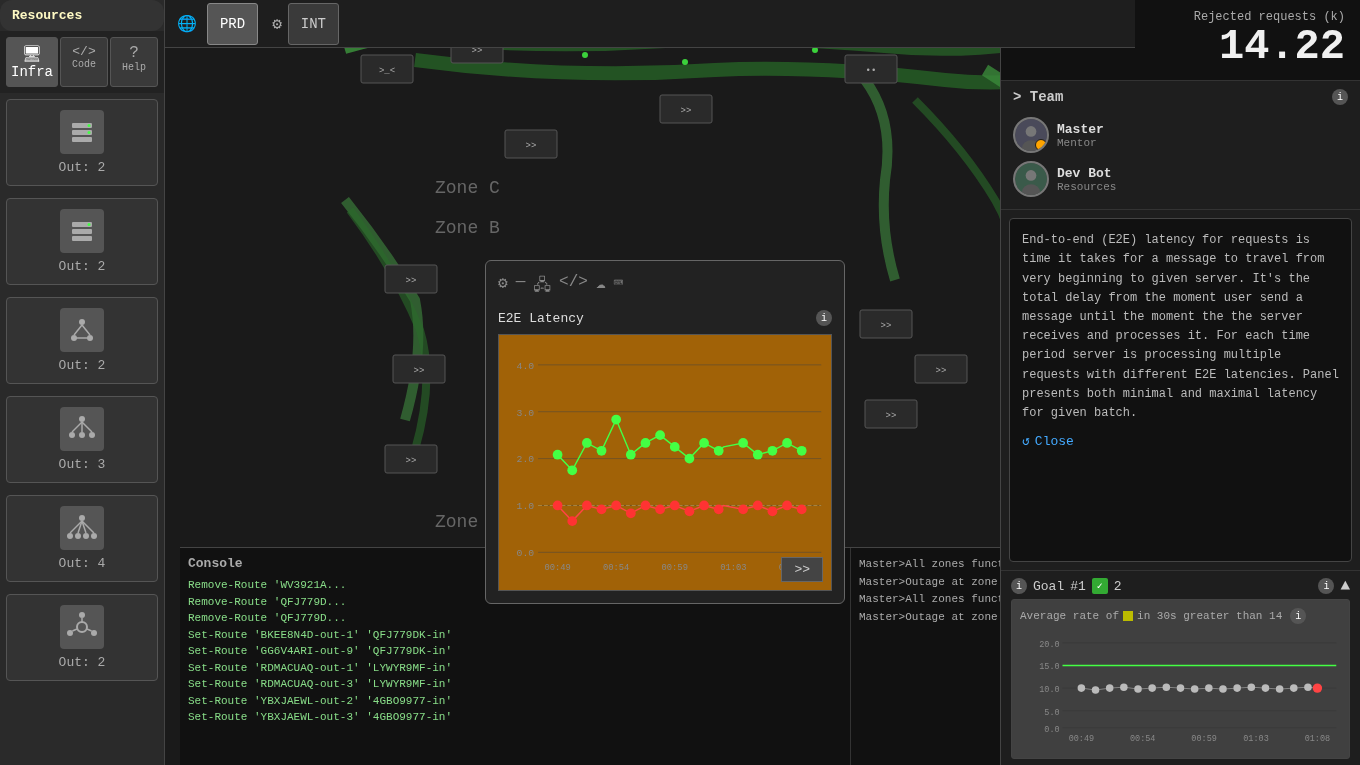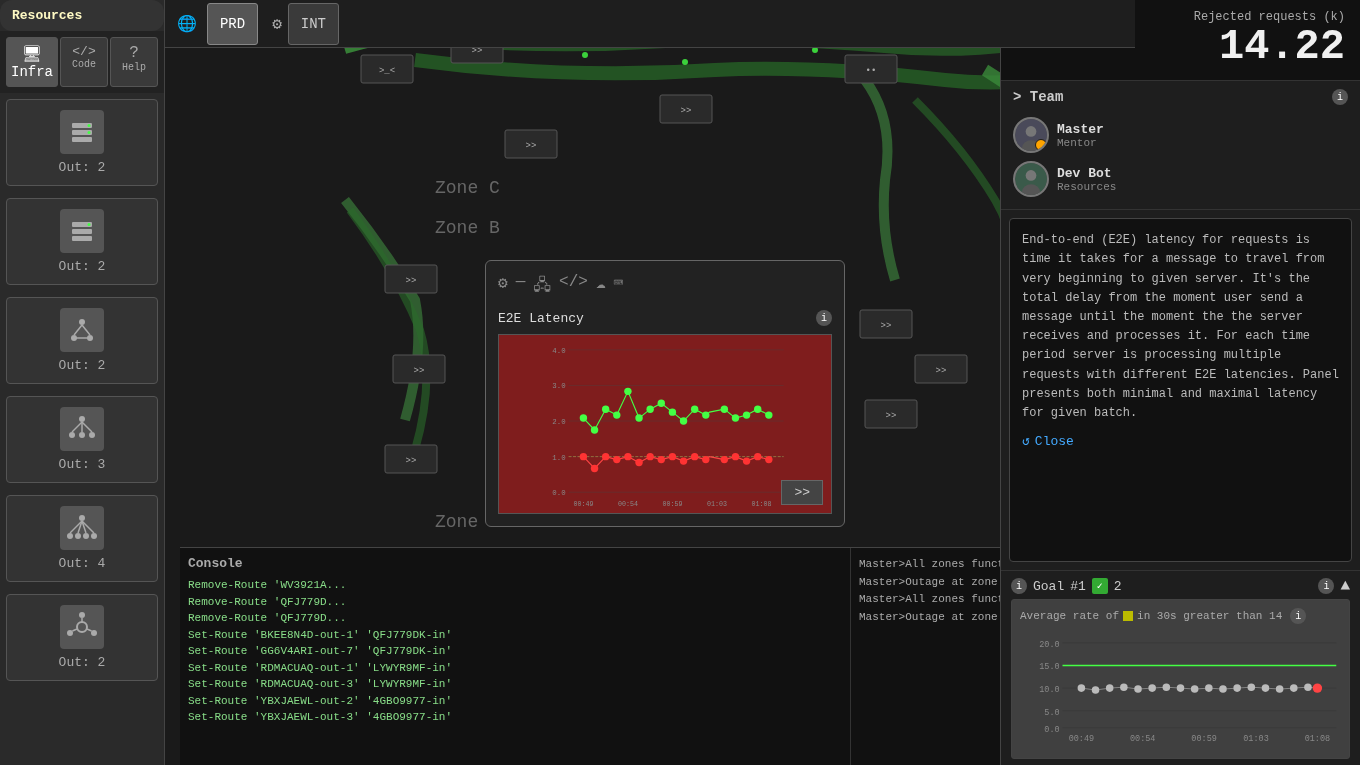--- a/index.html
+++ b/index.html
@@ -360,23 +360,23 @@
       gap: 8px;
       margin-bottom: 10px;
     }
     .popup-icon-btn {
       color: #888;
       font-size: 16px;
       cursor: pointer;
     }
     #latency-chart {
       width: 100%;
-      height: 180px;
+      height: 257px;
       position: relative;
-      background: #7f1d1d;
+      background: #a16207;
       border: 1px solid #555;
     }
     #forward-btn {
       position: absolute;
       bottom: 8px;
       right: 8px;
       background: #444;
       border: 1px solid #666;
       color: #ccc;
       padding: 4px 12px;
@@ -697,21 +697,21 @@
       </div>
     </div>
 
     <div id="console-area">
       <div id="console-left">
         <div id="console-title">Console</div>
         <div class="console-line">Remove-Route 'WV3921A...</div>
         <div class="console-line">Remove-Route 'QFJ779D...</div>
         <div class="console-line">Remove-Route 'QFJ779D...</div>
         <div class="console-line">Set-Route 'BKEE8N4D-out-1' 'QFJ779DK-in'</div>
-        <div class="console-line">Set-Route 'GG6V4ARI-out-7' 'QFJ779DK-in'</div>
+        <div class="console-line">Set-Route 'GG6V4ARI-out-9' 'QFJ779DK-in'</div>
         <div class="console-line">Set-Route 'RDMACUAQ-out-1' 'LYWYR9MF-in'</div>
         <div class="console-line">Set-Route 'RDMACUAQ-out-3' 'LYWYR9MF-in'</div>
         <div class="console-line">Set-Route 'YBXJAEWL-out-2' '4GBO9977-in'</div>
         <div class="console-line">Set-Route 'YBXJAEWL-out-3' '4GBO9977-in'</div>
       </div>
       <div id="console-right">
         <div class="chat-line">Master&gt;All zones function normalized</div>
         <div class="chat-line">Master&gt;Outage at zone 1</div>
         <div class="chat-line">Master&gt;All zones function normalized</div>
         <div class="chat-line">Master&gt;Outage at zone 1</div>

